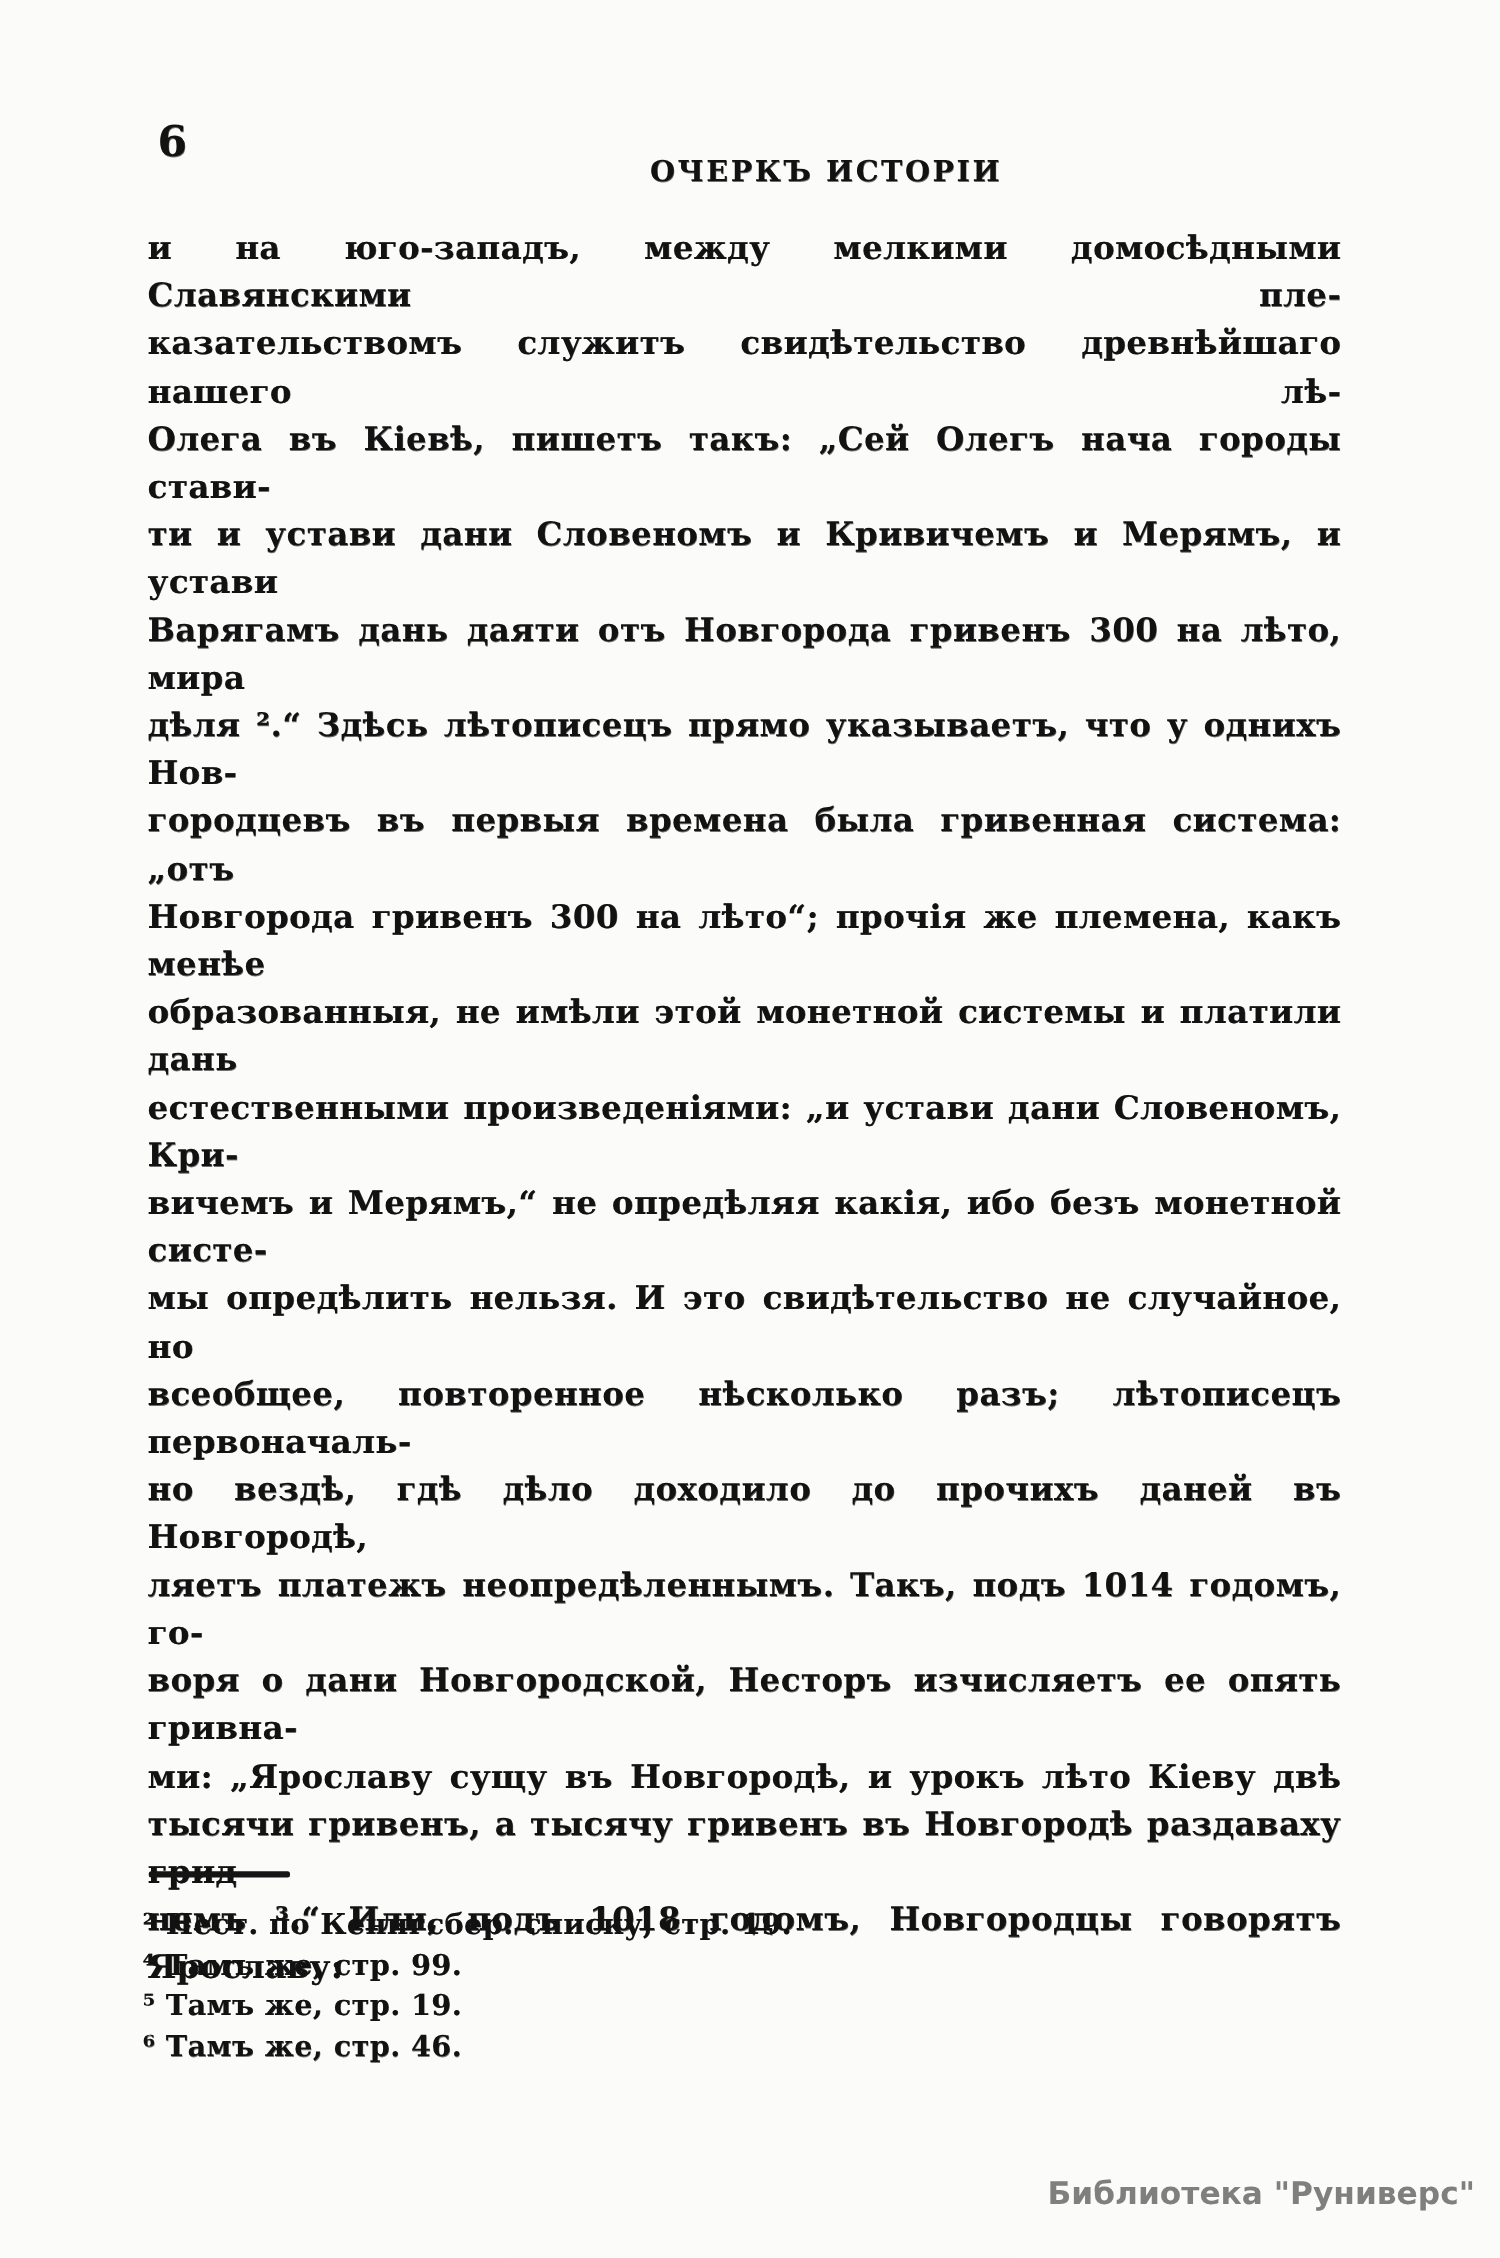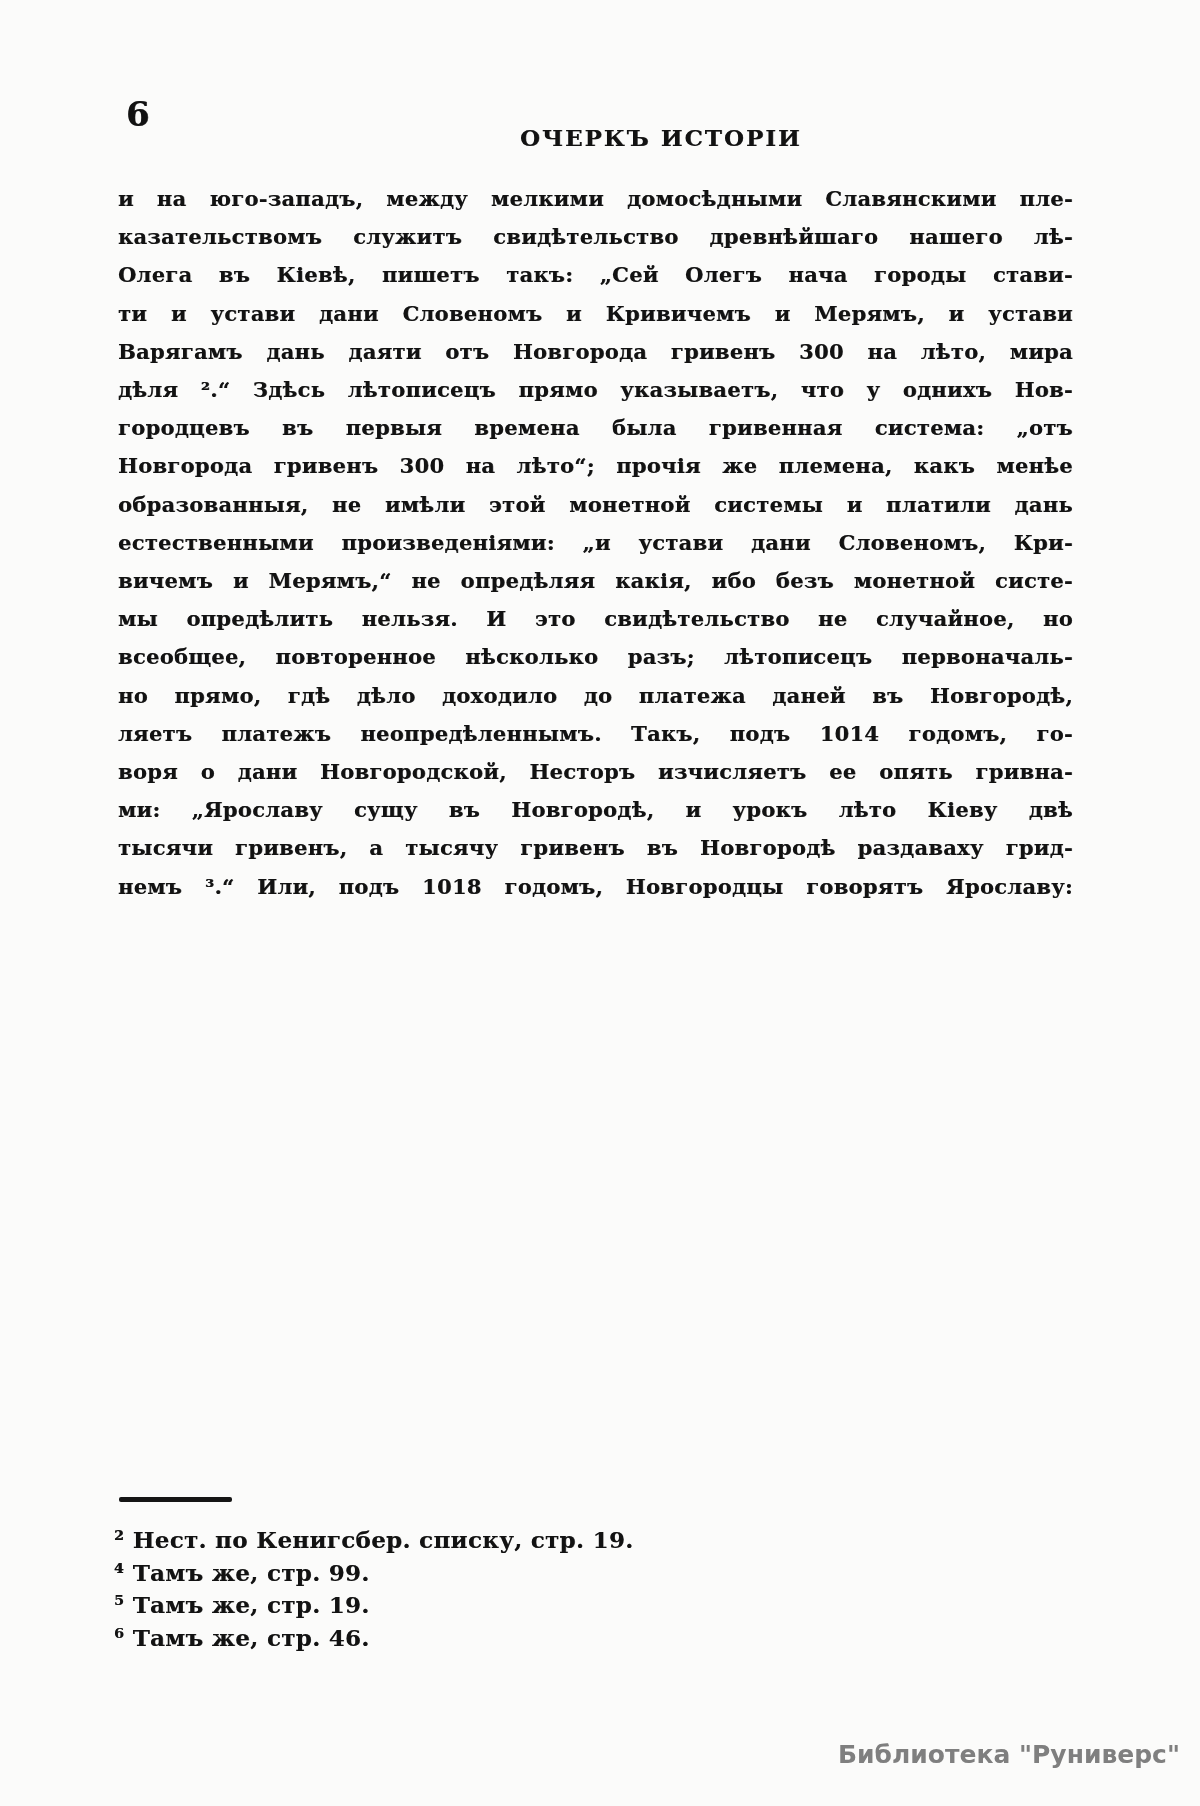--- a/index.html
+++ b/index.html
@@ -30,21 +30,21 @@
     white-space: nowrap;
     text-shadow: 0.4px 0.4px 0.5px rgba(20,20,20,0.6);
   }
   .body-text {
     position: absolute;
     left: 118px;
     top: 180px;
     width: 955px;
   }
   .body-line {
-    font-size: 21px;
+    font-size: 26px;
     font-weight: bold;
     line-height: 38.2px;
     letter-spacing: 0.3px;
     text-align: justify;
     text-align-last: justify;
     text-shadow: 0.4px 0.4px 0.5px rgba(20,20,20,0.6);
   }
   .footnote-rule {
     position: absolute;
     left: 119px;
@@ -93,21 +93,21 @@
       <div class="body-line">ти и устави дани Словеномъ и Кривичемъ и Мерямъ, и устави</div>
       <div class="body-line">Варягамъ дань даяти отъ Новгорода гривенъ 300 на лѣто, мира</div>
       <div class="body-line">дѣля ².“ Здѣсь лѣтописецъ прямо указываетъ, что у однихъ Нов-</div>
       <div class="body-line">городцевъ въ первыя времена была гривенная система: „отъ</div>
       <div class="body-line">Новгорода гривенъ 300 на лѣто“; прочія же племена, какъ менѣе</div>
       <div class="body-line">образованныя, не имѣли этой монетной системы и платили дань</div>
       <div class="body-line">естественными произведеніями: „и устави дани Словеномъ, Кри-</div>
       <div class="body-line">вичемъ и Мерямъ,“ не опредѣляя какія, ибо безъ монетной систе-</div>
       <div class="body-line">мы опредѣлить нельзя. И это свидѣтельство не случайное, но</div>
       <div class="body-line">всеобщее, повторенное нѣсколько разъ; лѣтописецъ первоначаль-</div>
-      <div class="body-line">но прямо, гдѣ дѣло доходило до платежа даней въ Новгородѣ,</div>
+      <div class="body-line">но вездѣ, гдѣ дѣло доходило до прочихъ даней въ Новгородѣ,</div>
       <div class="body-line">ляетъ платежъ неопредѣленнымъ. Такъ, подъ 1014 годомъ, го-</div>
       <div class="body-line">воря о дани Новгородской, Несторъ изчисляетъ ее опять гривна-</div>
       <div class="body-line">ми: „Ярославу сущу въ Новгородѣ, и урокъ лѣто Кіеву двѣ</div>
       <div class="body-line">тысячи гривенъ, а тысячу гривенъ въ Новгородѣ раздаваху грид-</div>
       <div class="body-line">немъ ³.“ Или, подъ 1018 годомъ, Новгородцы говорятъ Ярославу:</div>
     </div>
 
   <div class="footnote-rule"></div>
 
   <div class="footnotes">

